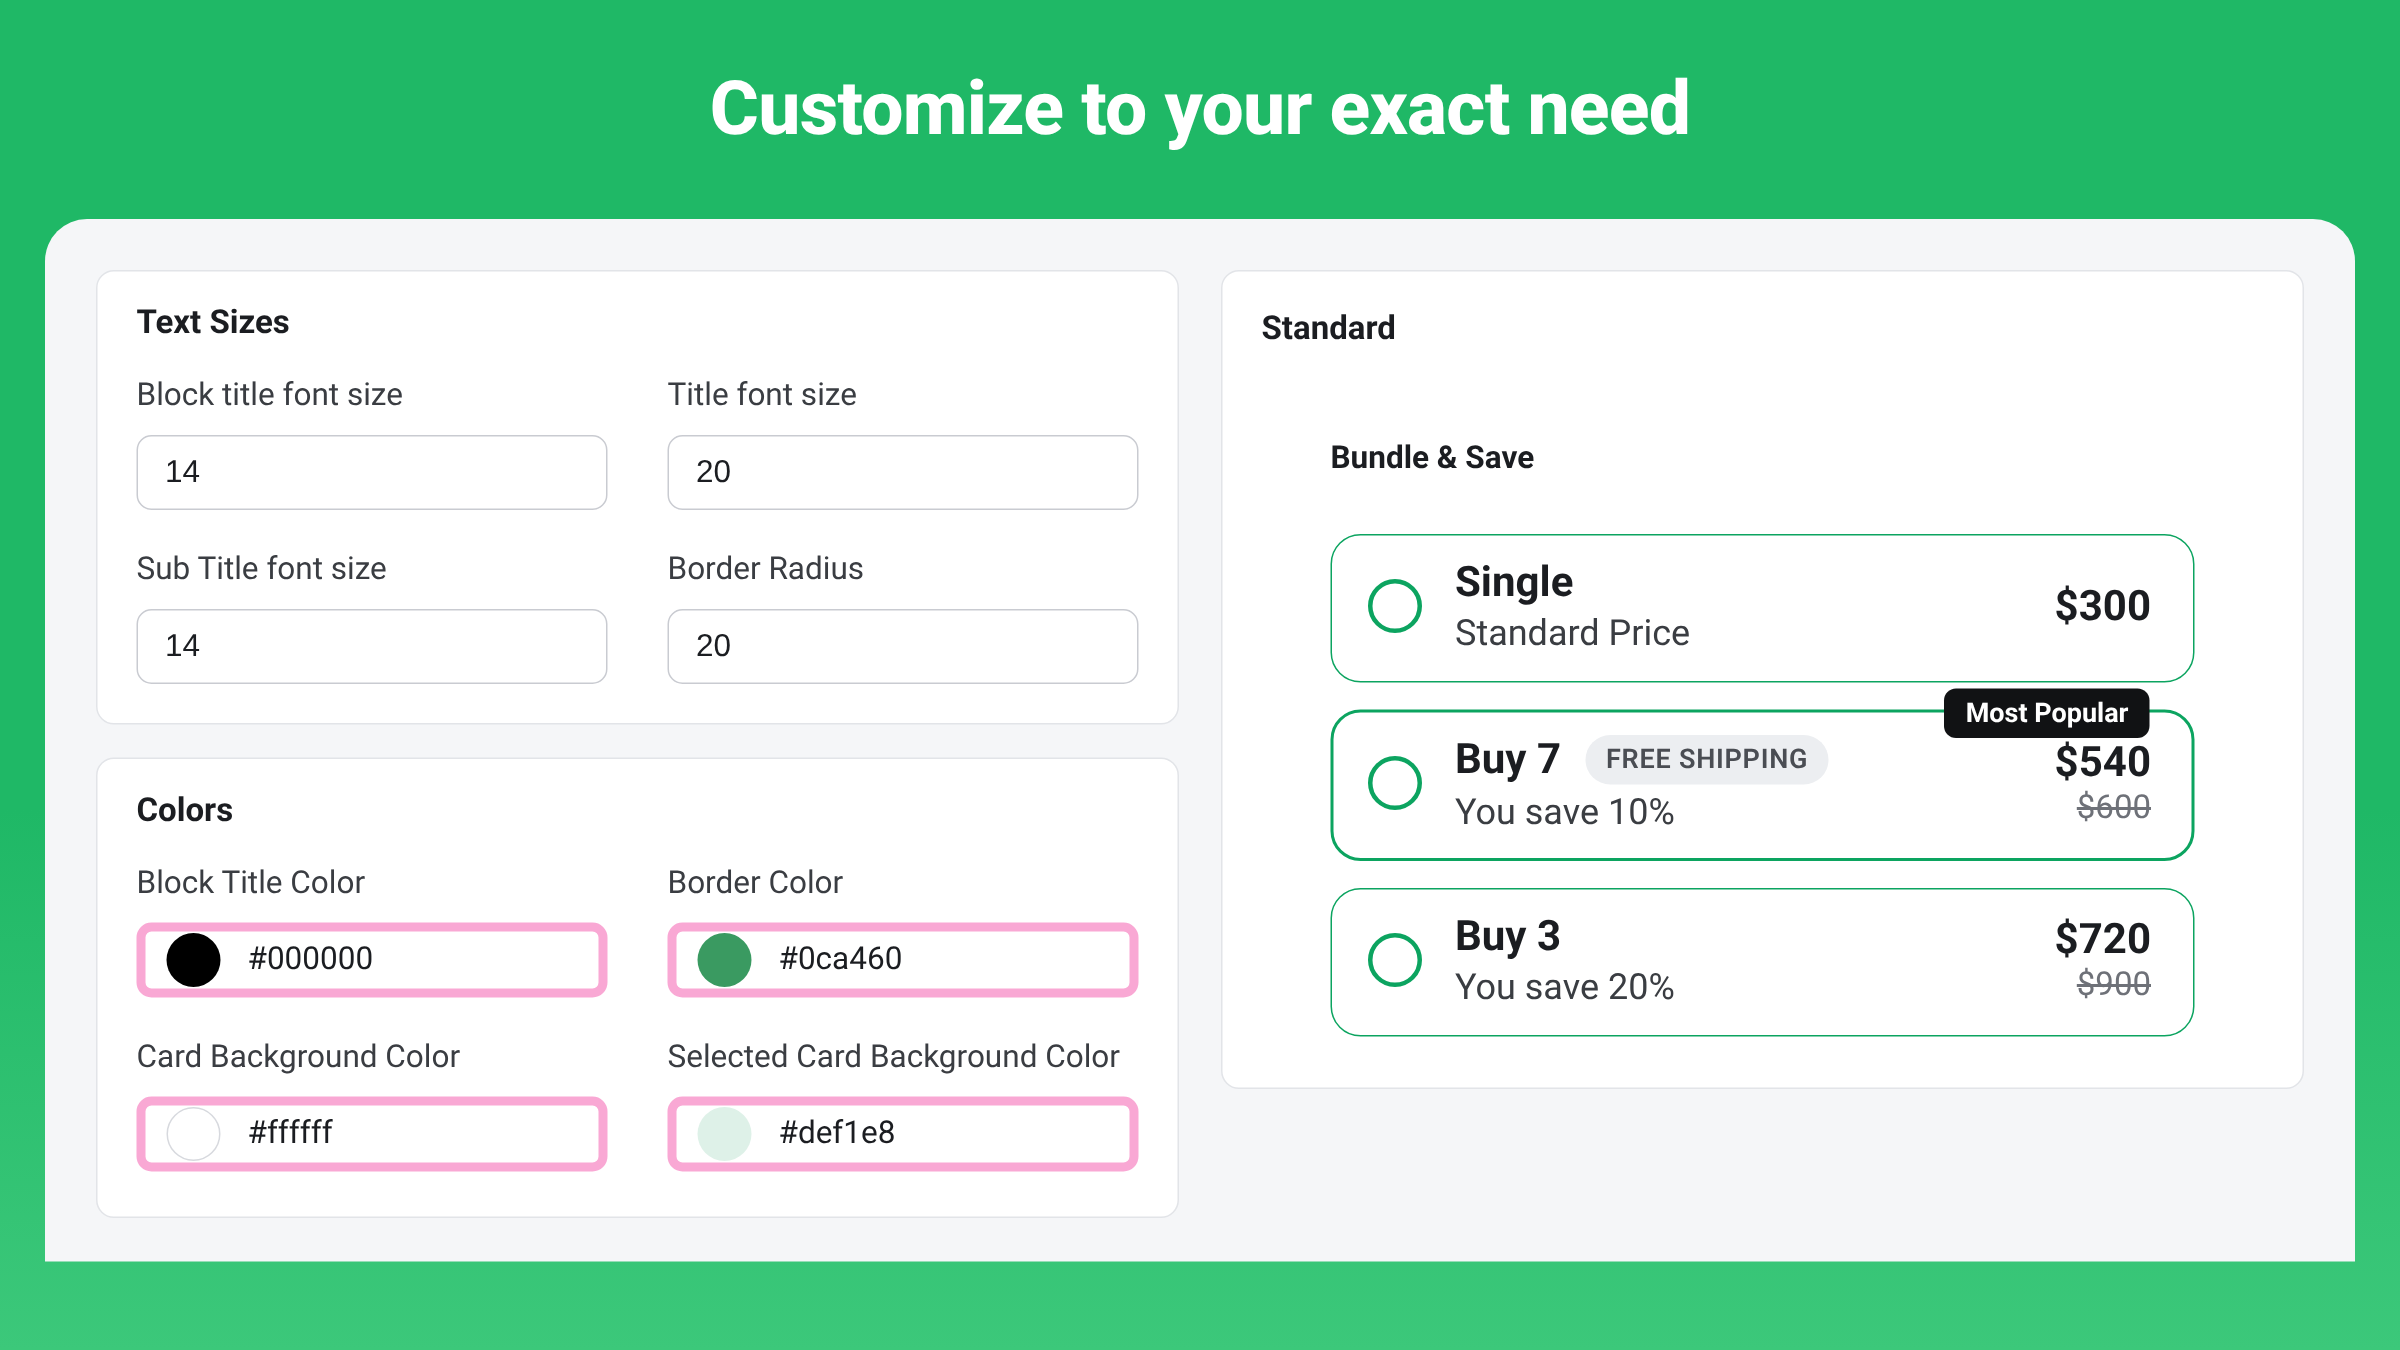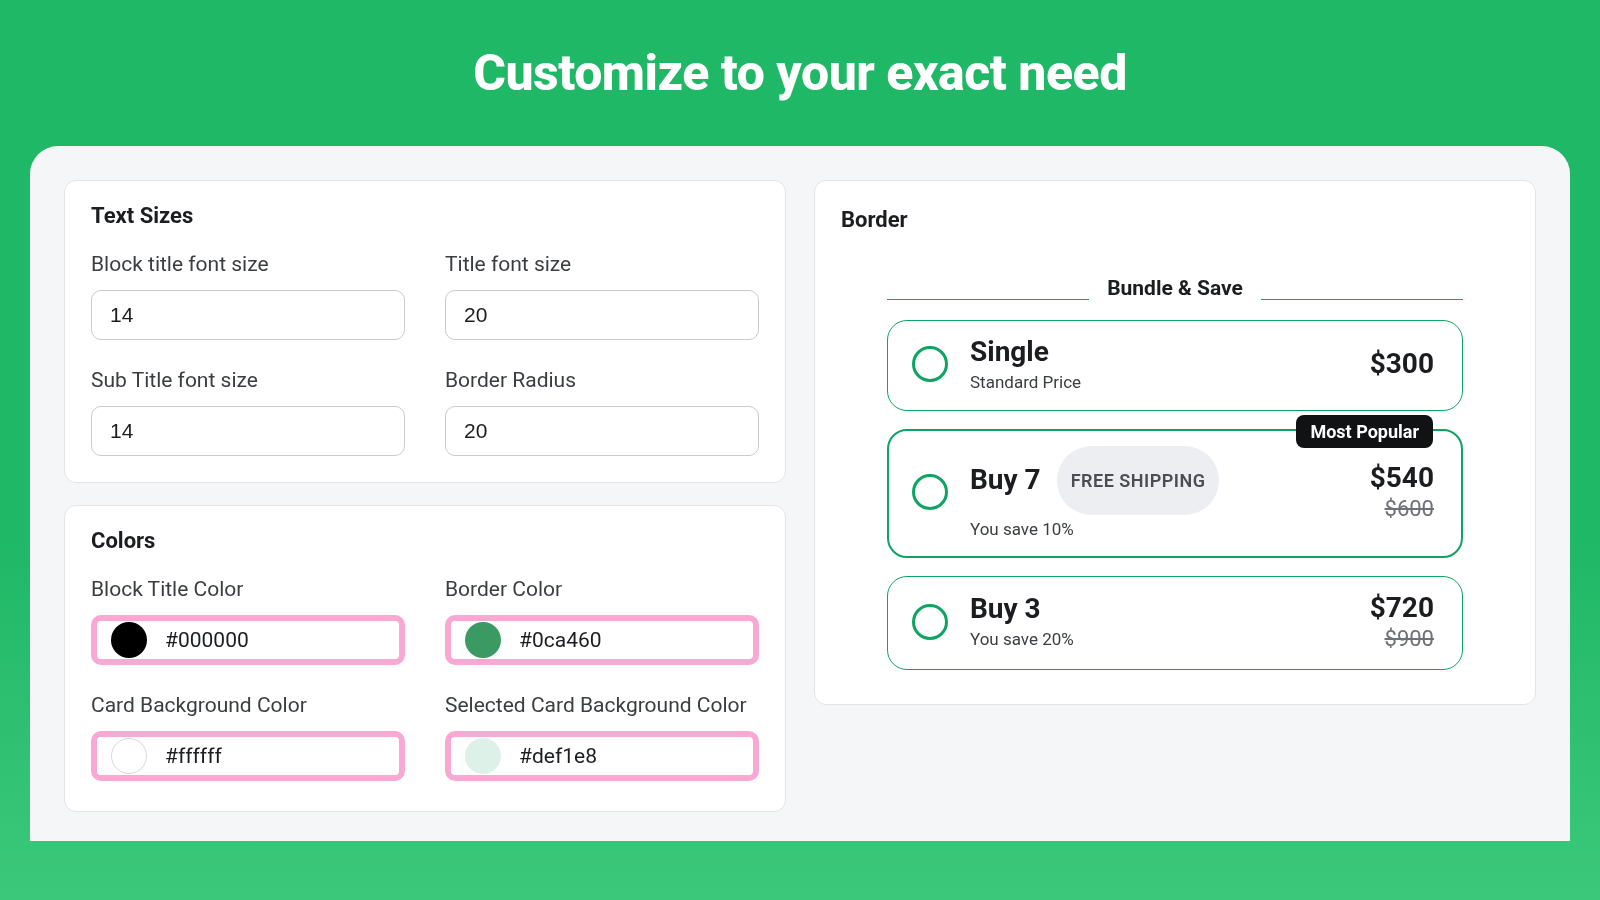--- a/index.html
+++ b/index.html
@@ -95,23 +95,24 @@
     padding: 26px 26px 34px 26px;
   }
   .preview-heading {
     font-size: 22px;
     font-weight: 700;
     color: #1b1d21;
     margin-bottom: 44px;
   }
   .bundle-title-row {
     display: flex;
-    align-items: flex-end;
+    align-items: flex-start;
     gap: 18px;
     margin: 0 46px 20px 46px;
+    flex-direction: column;
   }
   .bundle-rule {
     flex: 1;
     height: 1px;
     background: #0ca460;
   }
   .bundle-title {
     font-size: 21px;
     font-weight: 700;
     color: #1b1d21;
@@ -142,24 +143,24 @@
   }
   .bundle-text { flex: 1; display: flex; flex-direction: column; gap: 4px; }
   .row-top { display: flex; align-items: center; gap: 16px; }
   .bundle-name { font-size: 28px; font-weight: 700; color: #1b1d21; line-height: 1.1; }
   .chip {
     background: #eceef1;
     color: #4a4d53;
     font-size: 18px;
     font-weight: 600;
     letter-spacing: 0.5px;
-    padding: 24px 14px;
+    padding: 6px 14px;
     border-radius: 999px;
   }
-  .bundle-sub { font-size: 17px; color: #3a3d42; }
+  .bundle-sub { font-size: 24px; color: #3a3d42; }
   .price-col { display: flex; flex-direction: column; align-items: flex-end; }
   .price { font-size: 28px; font-weight: 700; color: #1b1d21; line-height: 1.1; }
   .price-old { font-size: 22px; color: #6e7178; text-decoration: line-through; margin-top: 2px; }
   .badge-popular {
     position: absolute;
     top: -16px;
     right: 28px;
     background: #111214;
     color: #fff;
     font-size: 18px;
@@ -230,21 +231,21 @@
             <span class="color-text">#def1e8</span>
           </div>
         </div>
       </div>
     </div>
 
   </div>
 
   <div class="right-col">
     <div class="preview-card">
-      <div class="preview-heading">Border</div>
+      <div class="preview-heading">Standard</div>
 
       <div class="bundle-title-row">
         <div class="bundle-rule"></div>
         <div class="bundle-title">Bundle &amp; Save</div>
         <div class="bundle-rule"></div>
       </div>
 
       <div class="bundle-list">
 
         <div class="bundle-item">

